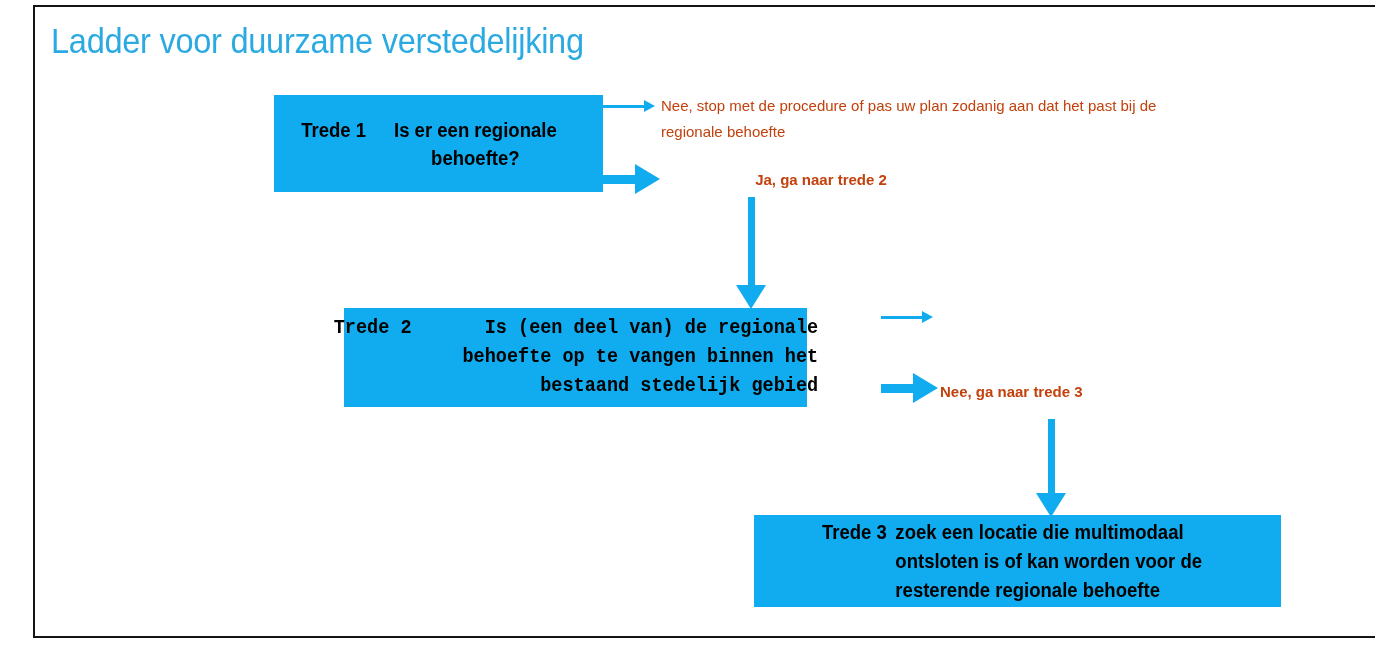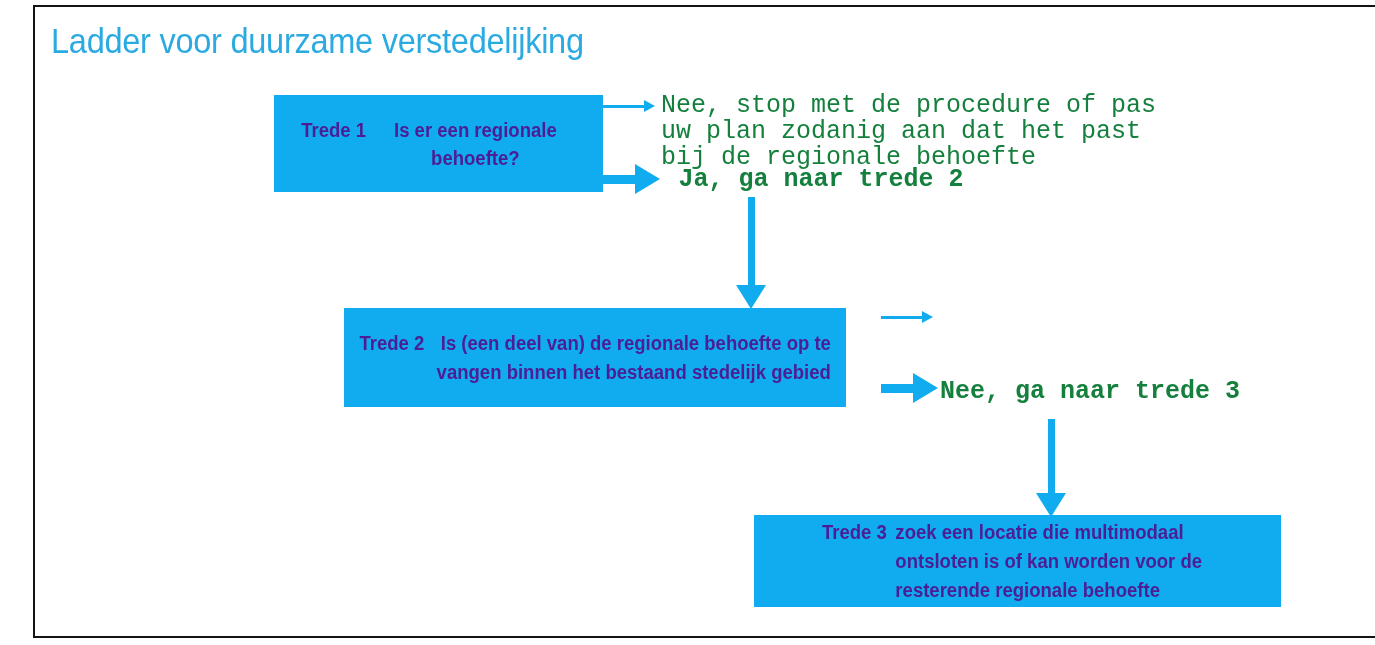--- a/index.html
+++ b/index.html
@@ -37,21 +37,21 @@
     font-weight:400;
     white-space:nowrap;
     transform:scaleX(0.93);
     transform-origin:left center;
   }
 
   
   .step-box{
     position:absolute;
     background:#11ACEF;
-    color:#4c1d95;
+    color:#000000;
     font-weight:bold;
     display:flex;
     align-items:center;
     justify-content:center;
     box-sizing:border-box;
   }
   .step-inner{
     display:flex;
     align-items:flex-start;
     transform:scaleX(0.95);
@@ -62,36 +62,35 @@
     padding-right:9px;
   }
   .step-text{
     text-align:left;
   }
 
   #box1{ left:239px; top:88px;  width:329px; height:97px; }
   #box1 .step-inner{ font-size:19.5px; line-height:28px; }
   #box1 .step-text{ width:212px; text-align:center; }
 
-  #box2{ left:309px; top:301px; width:502px; height:99px; }
+  #box2{ left:309px; top:301px; width:463px; height:99px;font-family:Liberation Mono, monospace; }
   #box2 .step-inner{ font-size:19.5px; line-height:29px; }
   #box2 .step-text{ width:419px; text-align:right; }
 
   #box3{ left:719px; top:508px; width:527px; height:92px;padding-left:25px; }
   #box3 .step-inner{ font-size:19.5px; line-height:29px; }
   #box3 .step-text{ width:360px; text-align:left; }
 
   
   .outcome{
     position:absolute;
-    color:#15803d;
-    font-size:25px;
+    color:#c2410c;
+    font-size:15px;
     line-height:26px;
     white-space:pre-line;
-    font-family:Liberation Mono, monospace;
   }
   .outcome.bold{ font-weight:bold; }
 
   #out1a{ left:626px; top:86px;  width:520px; }
   #out1b{ left:626px; top:160px; width:320px;text-align:center; }
   #out2a{ left:905px; top:297px; width:330px; }
   #out2b{ left:905px; top:372px; width:330px; }
 
   
   .arrow{ position:absolute; }

